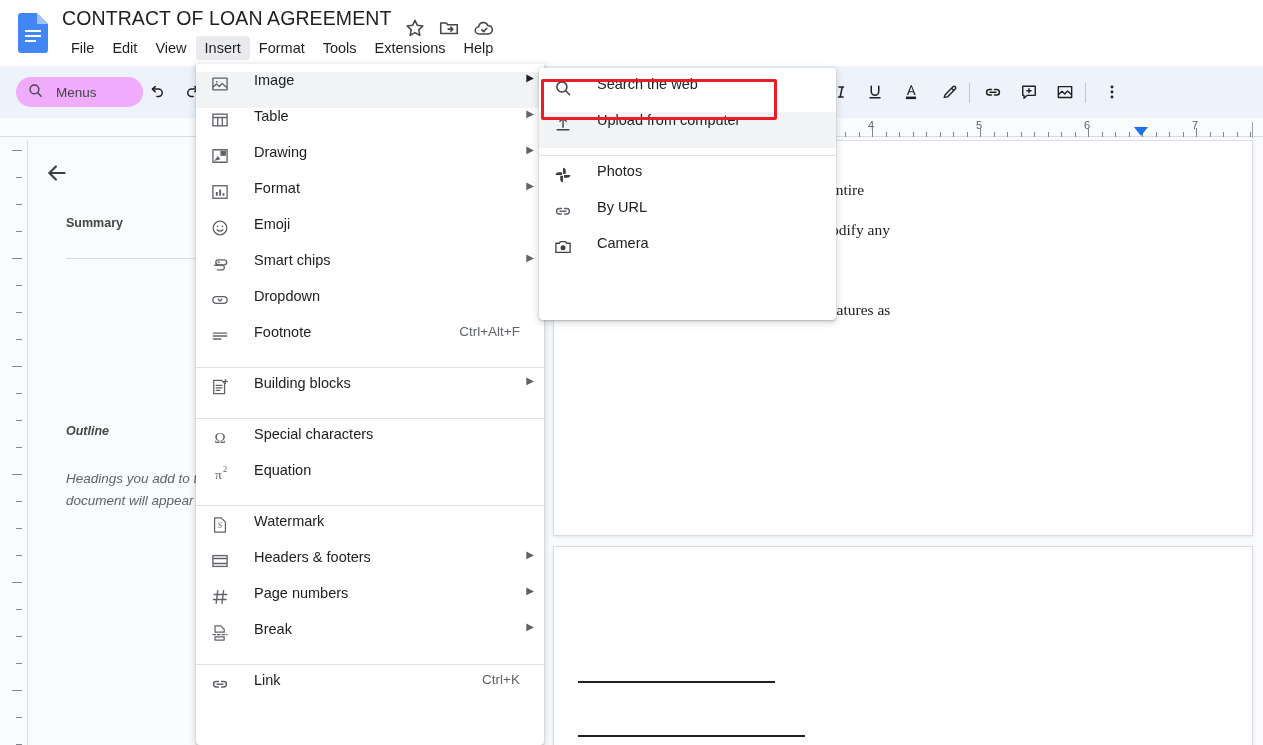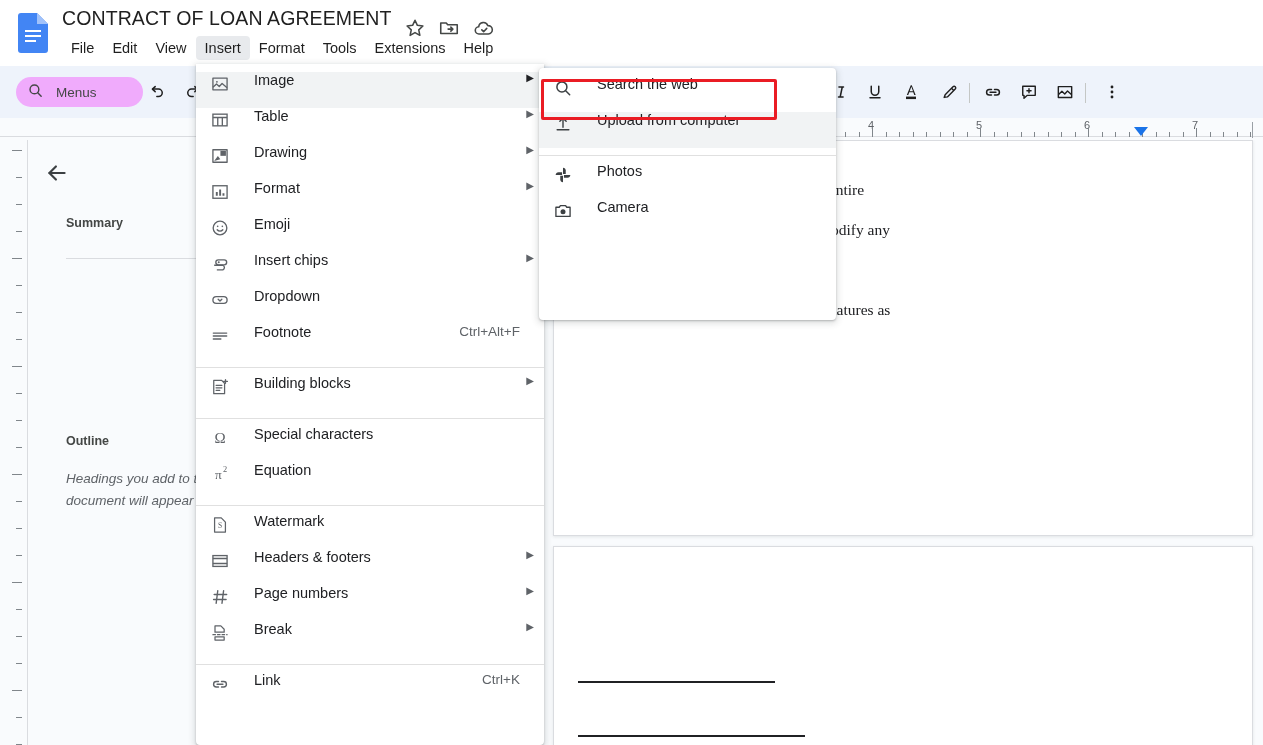--- a/index.html
+++ b/index.html
@@ -72,21 +72,21 @@
   
   .outline-pane {
     position: absolute; left: 28px; top: 140px; width: 290px; height: 605px;
     background: #f9fbfd;
   }
   .back-arrow { position: absolute; left: 16px; top: 20px; width: 24px; height: 24px; cursor: pointer; }
   .pane-head {
     position: absolute; left: 38px; font-size: 12.5px; font-weight: bold; color: #444746;
   }
   .pane-head.summary { top: 76px; }
-  .pane-head.outline { top: 294px; }
+  .pane-head.outline { top: 284px; font-style: italic; }
   .pane-divider { position: absolute; left: 38px; top: 118px; width: 240px; height: 1px; background: #dadce0; }
   .pane-hint {
     position: absolute; left: 38px; top: 328px; width: 190px;
     font-size: 13.5px; font-style: italic; color: #5f6368; line-height: 22px;
   }
 
   
   .canvas {
     position: absolute; left: 318px; top: 140px; width: 945px; height: 605px;
     background: #f9fbfd; overflow: hidden;
@@ -434,21 +434,21 @@
         <span class="mlabel">Emoji</span>
       </div>
       <div class="mrow">
         <span class="mi">
           <svg width="20" height="20" viewBox="0 0 24 24" fill="none" stroke="#5f6368" stroke-width="1.6">
             <rect x="7" y="7" width="13" height="6" rx="3"></rect>
             <circle cx="10.5" cy="10" r="1.2" fill="#5f6368" stroke="none"></circle>
             <path d="M5 13.5h10.5a3 3 0 0 1 0 5.5H8.2"></path>
           </svg>
         </span>
-        <span class="mlabel">Insert chips</span>
+        <span class="mlabel">Smart chips</span>
         <span class="marrow">▶</span>
       </div>
       <div class="mrow">
         <span class="mi">
           <svg width="20" height="20" viewBox="0 0 24 24" fill="none" stroke="#5f6368" stroke-width="1.6">
             <rect x="3.5" y="8" width="17" height="8" rx="4"></rect>
             <path d="M9.8 11l2.2 2.3L14.2 11" stroke-linecap="round" stroke-linejoin="round"></path>
           </svg>
         </span>
         <span class="mlabel">Dropdown</span>
@@ -573,20 +573,29 @@
             <path d="M12 3.2c1.9 0 3.3 1.5 3.3 3.4v4.3H12z"></path>
             <path d="M20.8 12c0 1.9-1.5 3.3-3.4 3.3h-4.3V12z"></path>
             <path d="M12 20.8c-1.9 0-3.3-1.5-3.3-3.4V13H12z"></path>
             <path d="M3.2 12c0-1.9 1.5-3.3 3.4-3.3h4.3V12z"></path>
           </svg>
         </span>
         <span class="mlabel">Photos</span>
       </div>
       <div class="mrow">
         <span class="mi">
+          <svg width="20" height="20" viewBox="0 0 24 24" fill="none" stroke="#5f6368" stroke-width="1.7" stroke-linecap="round">
+            <path d="M10.2 9H7.6a3.3 3.3 0 0 0 0 6.6h2.6M13.8 9h2.6a3.3 3.3 0 0 1 0 6.6h-2.6"></path>
+            <path d="M8.5 12.3h7"></path>
+          </svg>
+        </span>
+        <span class="mlabel">By URL</span>
+      </div>
+      <div class="mrow">
+        <span class="mi">
           <svg width="20" height="20" viewBox="0 0 24 24" fill="none" stroke="#3c4043" stroke-width="1.6" stroke-linejoin="round">
             <path d="M3.5 7.5h4l1.4-2h6.2l1.4 2h4v11h-17z"></path>
             <circle cx="12" cy="13" r="3" fill="#3c4043" stroke="none"></circle>
           </svg>
         </span>
         <span class="mlabel">Camera</span>
       </div>
     </div>
 
   <div class="red-box"></div>

